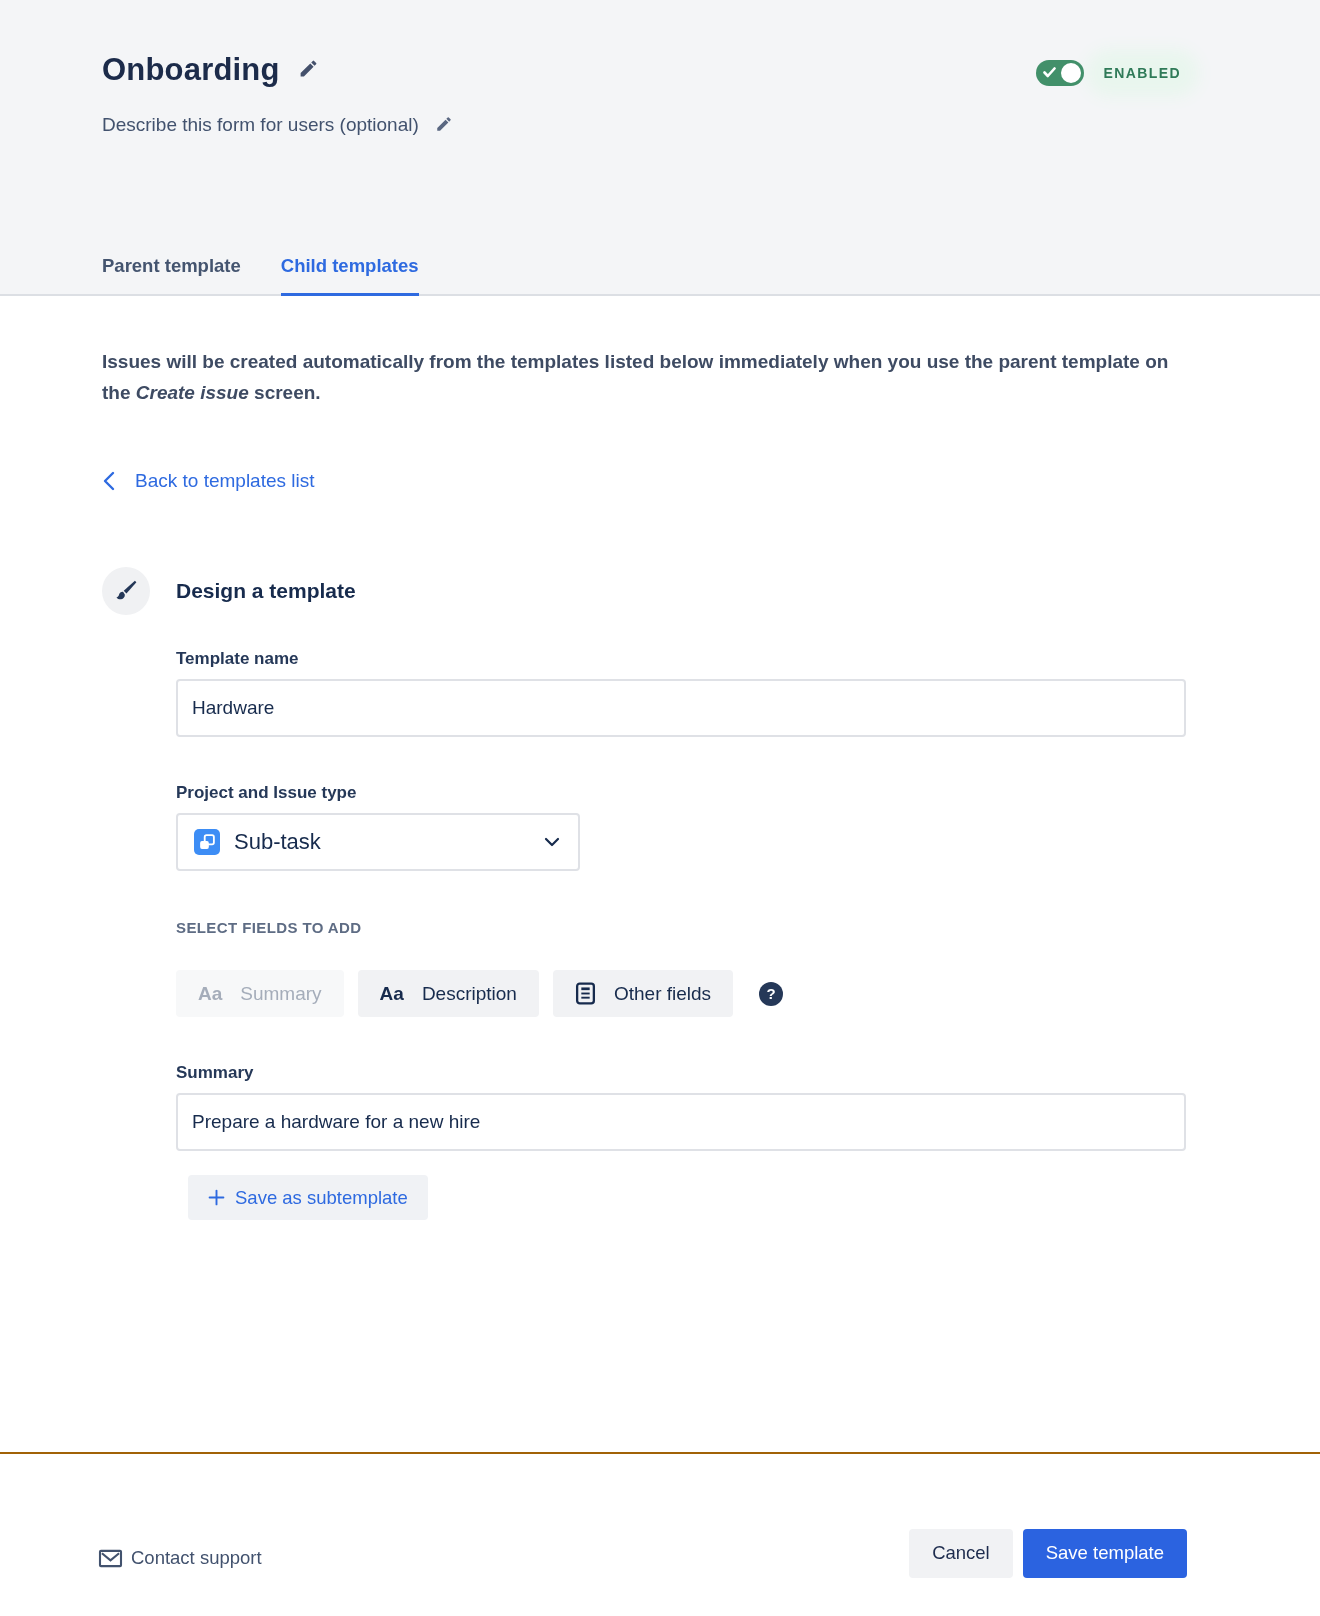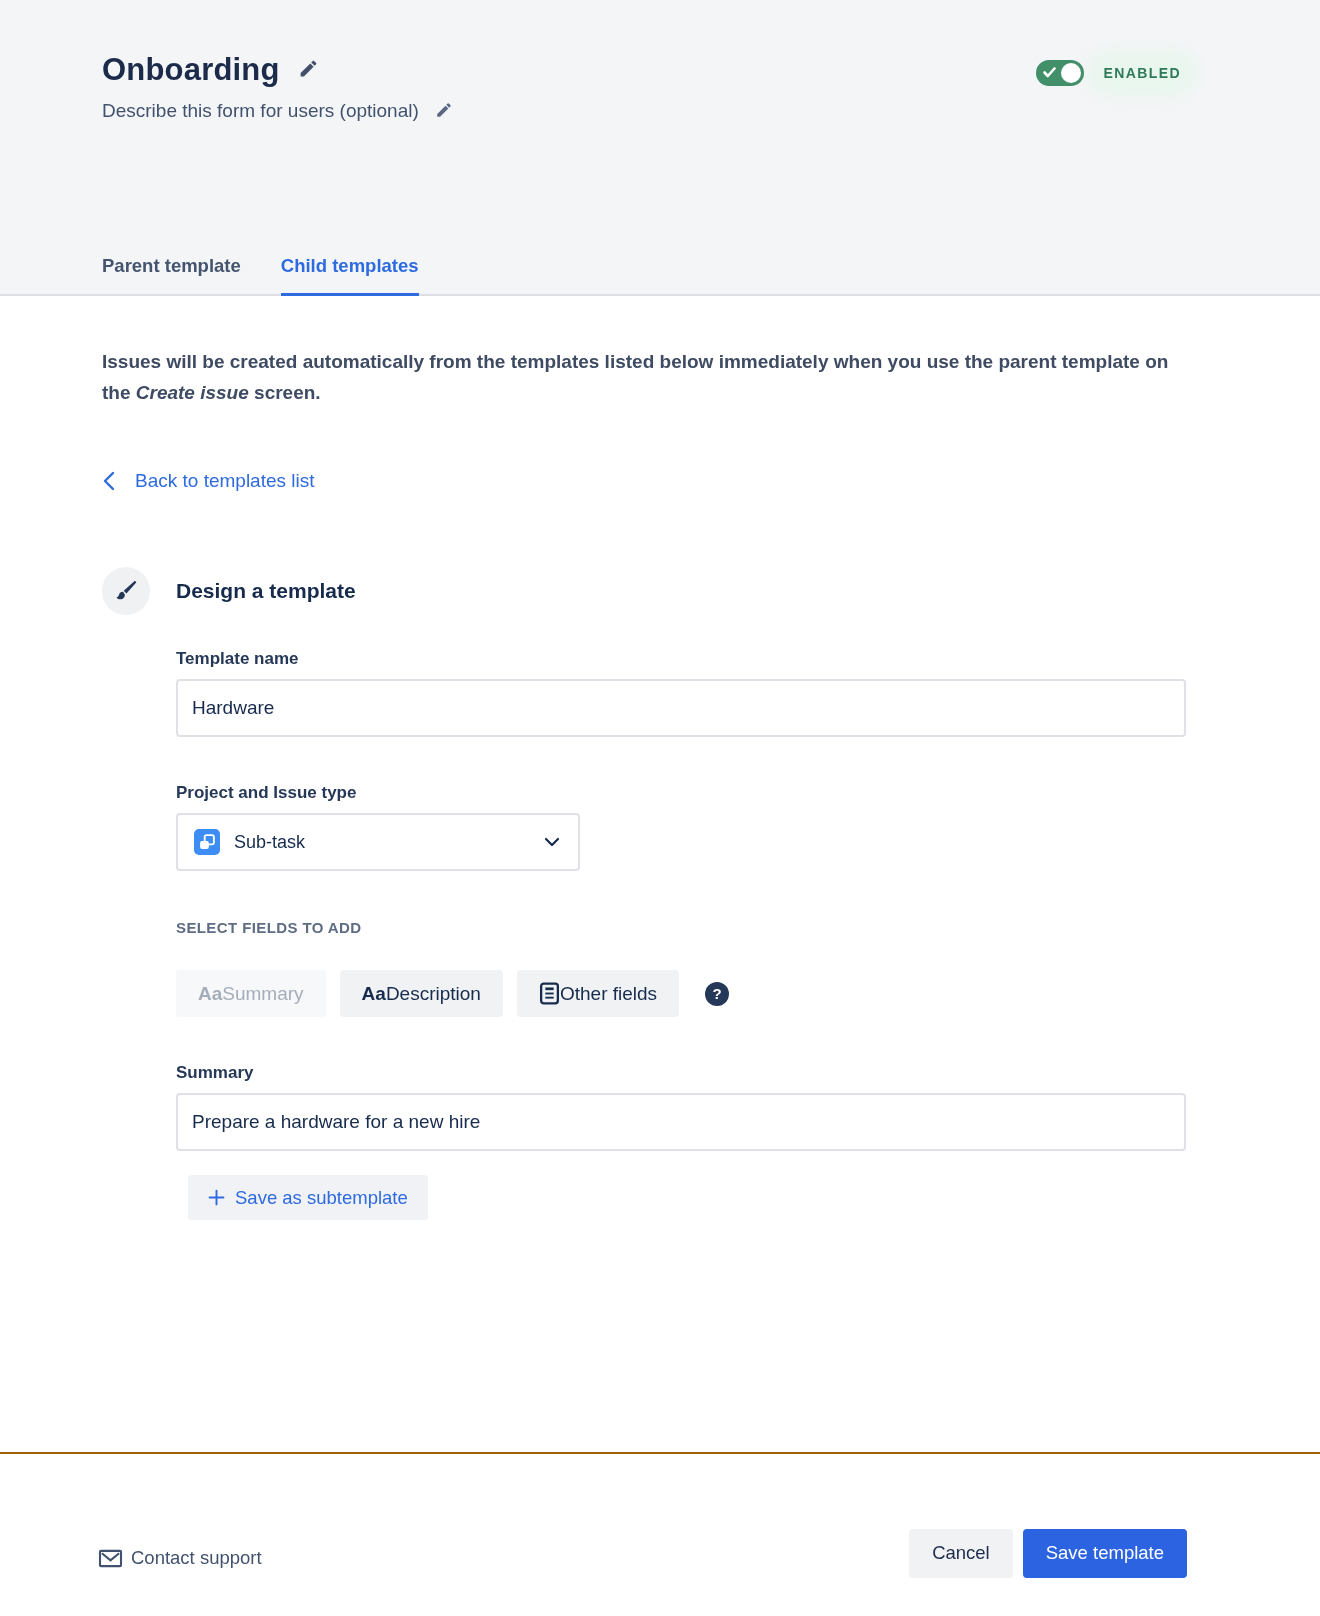--- a/index.html
+++ b/index.html
@@ -41,21 +41,21 @@
   .status-label {
     margin-left:16px;
     font-size:14px; font-weight:700; letter-spacing:1.4px;
     color:#2f7a58;
     background:#e9f6ee;
     box-shadow:0 0 16px 14px #e9f6ee;
     border-radius:14px;
     padding:2px 4px;
   }
 
-  .desc-row { display:flex; align-items:center; gap:16px; margin-top:12px; }
+  .desc-row { display:flex; align-items:center; gap:16px; margin-top:26px; }
   .form-desc { font-size:19px; color:#42526e; }
 
   .tabs { margin-top:auto; display:flex; gap:40px; margin-bottom:-2px; }
   .tab {
     background:none; border:none; cursor:pointer;
     font-family:inherit;
     font-size:18.5px; font-weight:600;
     padding:0 0 16px 0;
     border-bottom:3px solid transparent;
     color:#44546f;
@@ -108,37 +108,37 @@
     display:flex; align-items:center;
     padding:0 18px 0 16px;
     cursor:pointer;
   }
   .issue-icon {
     width:26px; height:26px; border-radius:5px;
     background:#3d8df5;
     display:flex; align-items:center; justify-content:center;
     flex:0 0 auto;
   }
-  .select-value { margin-left:14px; font-size:18px; color:#172b4d; }
+  .select-value { margin-left:14px; font-size:22px; color:#172b4d; }
   .select .chev { margin-left:auto; }
 
   .section-label {
     margin-top:48px;
     font-size:15px; font-weight:700; letter-spacing:.4px;
     color:#5e6c84;
   }
 
   .chips { margin-top:34px; display:flex; align-items:center; gap:14px; }
   .chip {
     height:47px; border-radius:4px; border:none; cursor:pointer;
     background:#f1f2f4;
     display:inline-flex; align-items:center;
     padding:0 22px;
     font-family:inherit; font-size:19px; font-weight:500; color:#172b4d;
-    gap:0;
+    gap:18px;
   }
   .chip .aa { font-weight:700; font-size:19px; }
   .chip.disabled { background:#f7f8f9; color:#a5adba; cursor:default; }
   .help-dot {
     width:24px; height:24px; border-radius:50%;
     background:#253858; color:#ffffff;
     font-size:15px; font-weight:700;
     display:inline-flex; align-items:center; justify-content:center;
     border:none; cursor:pointer; margin-left:12px;
     font-family:inherit;

